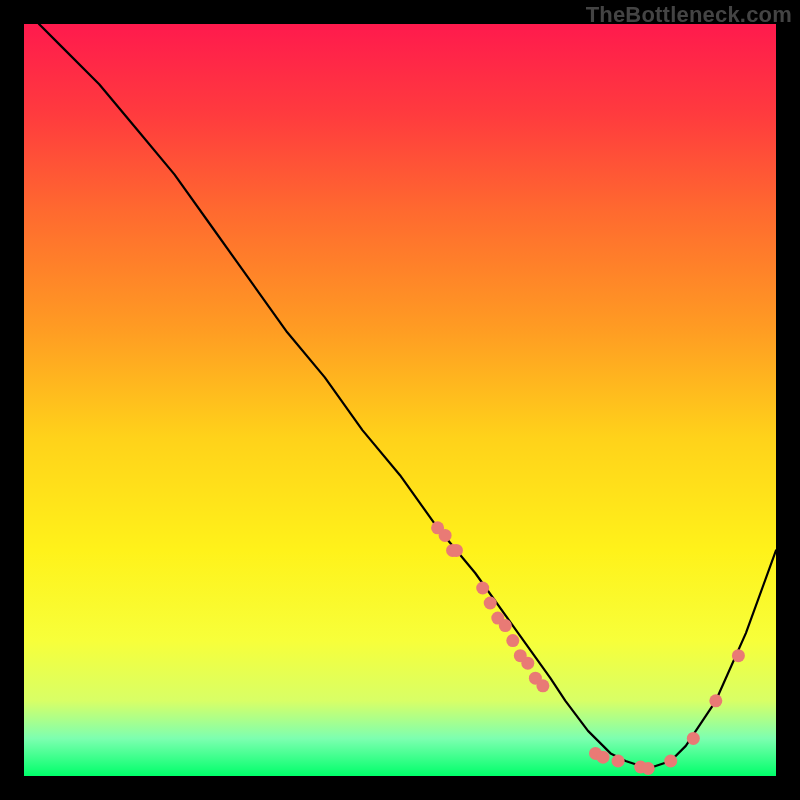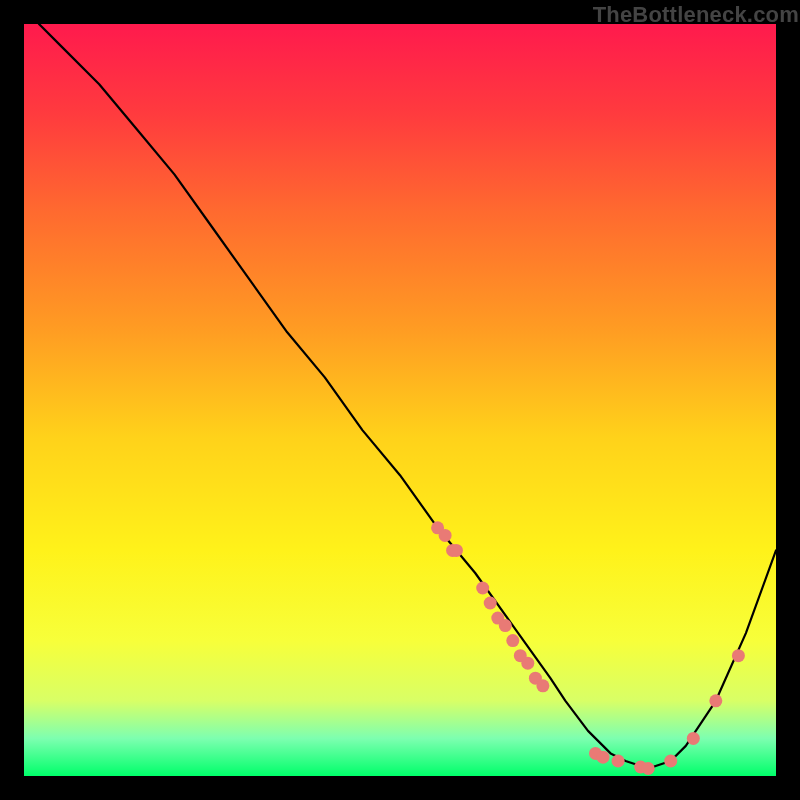--- a/index.html
+++ b/index.html
@@ -12,21 +12,21 @@
     overflow: hidden;
   }
   .stage {
     position: relative;
     width: 800px;
     height: 800px;
   }
   .watermark {
     position: absolute;
     top: 2px;
-    right: 1px;
+    right: 8px;
     color: #444;
     font-size: 22px;
     font-weight: 600;
     letter-spacing: 0.2px;
     user-select: none;
   }
   .chart {
     position: absolute;
     left: 24px;
     top: 24px;

